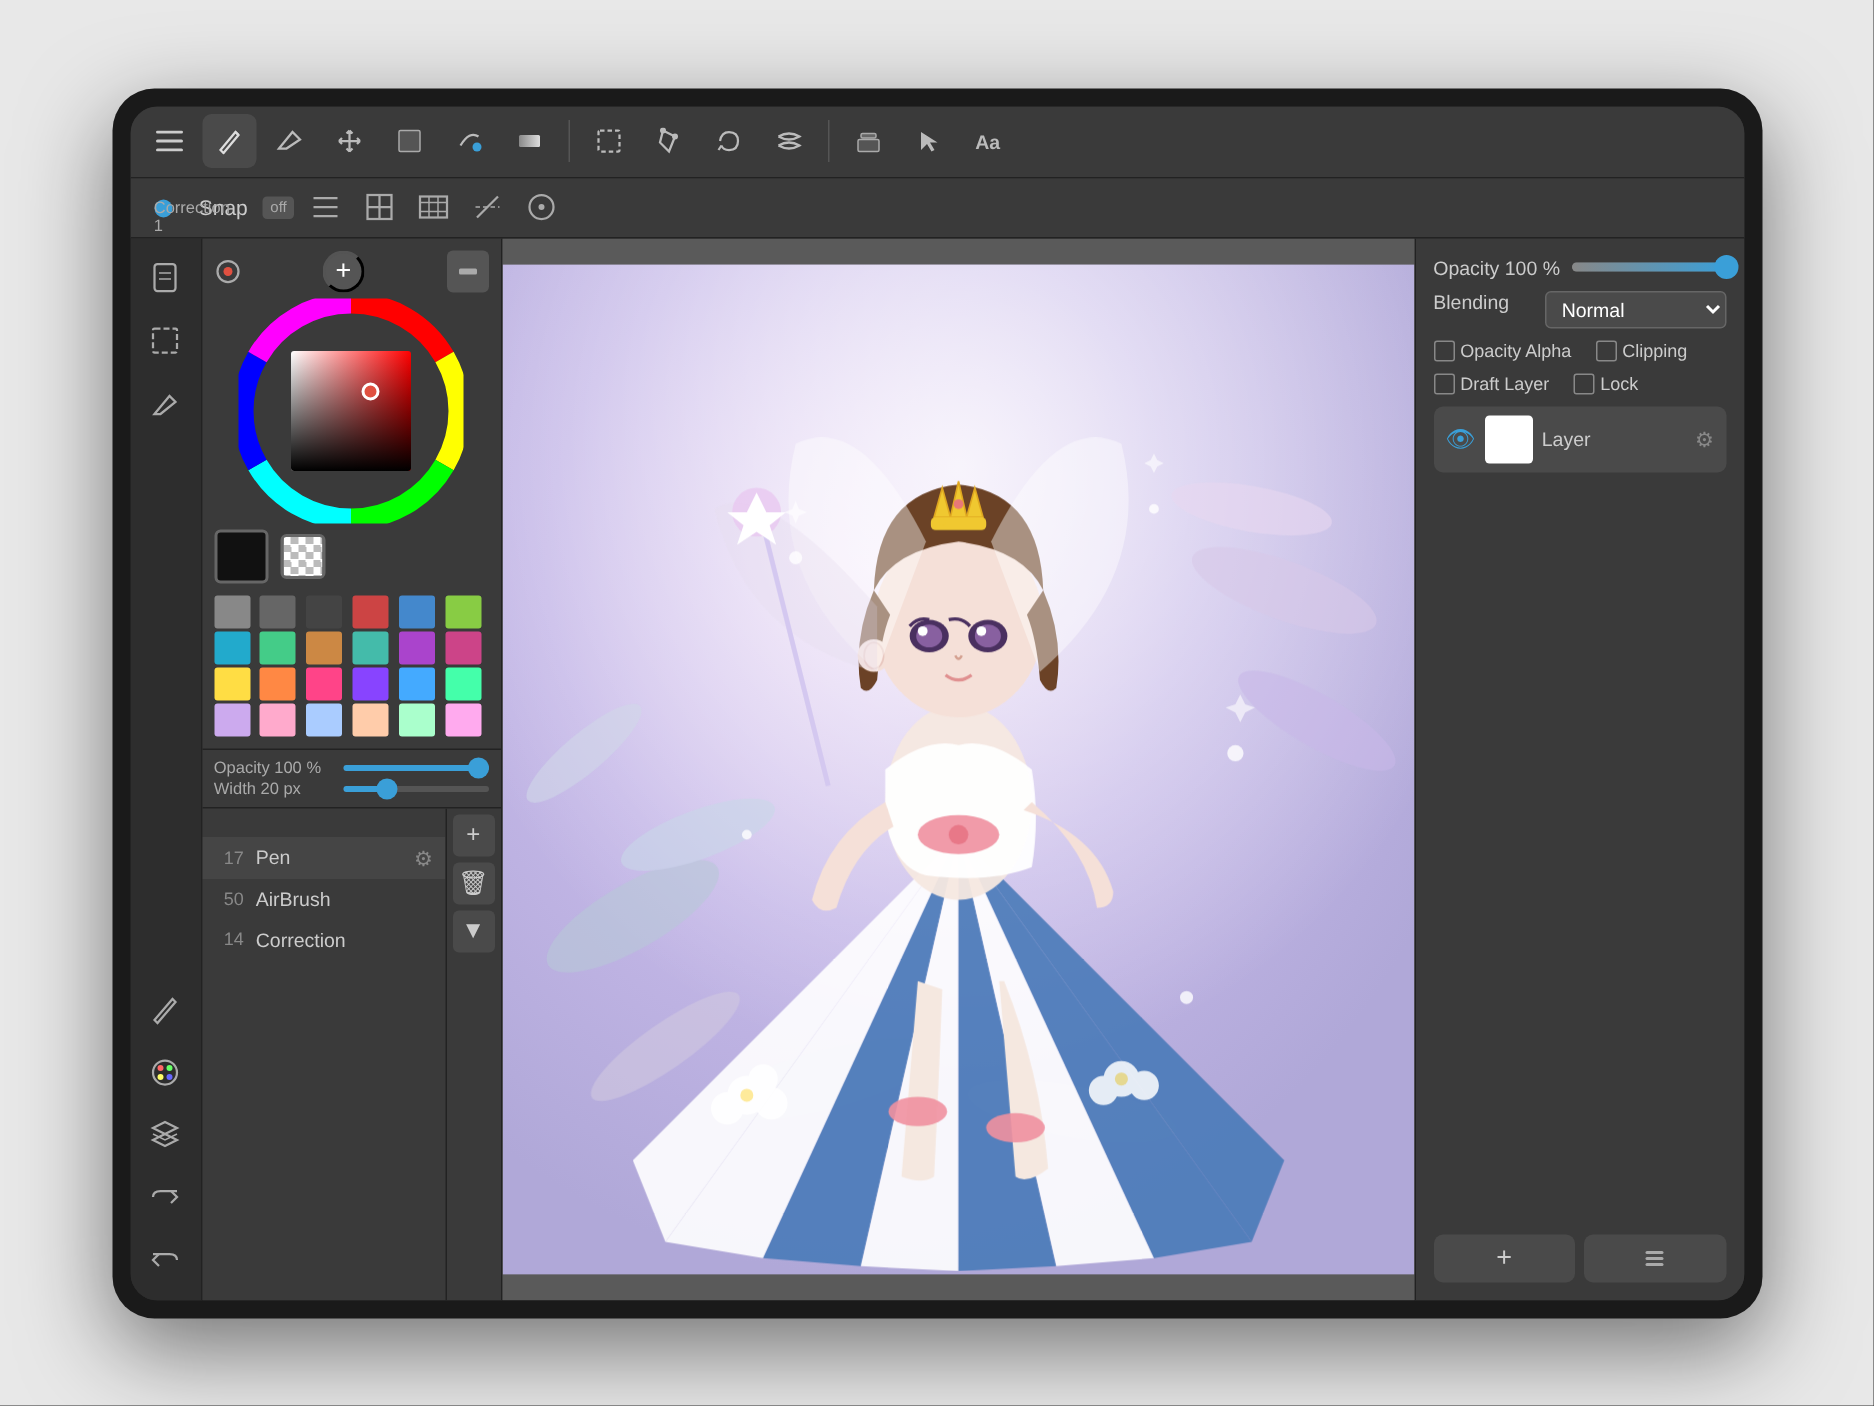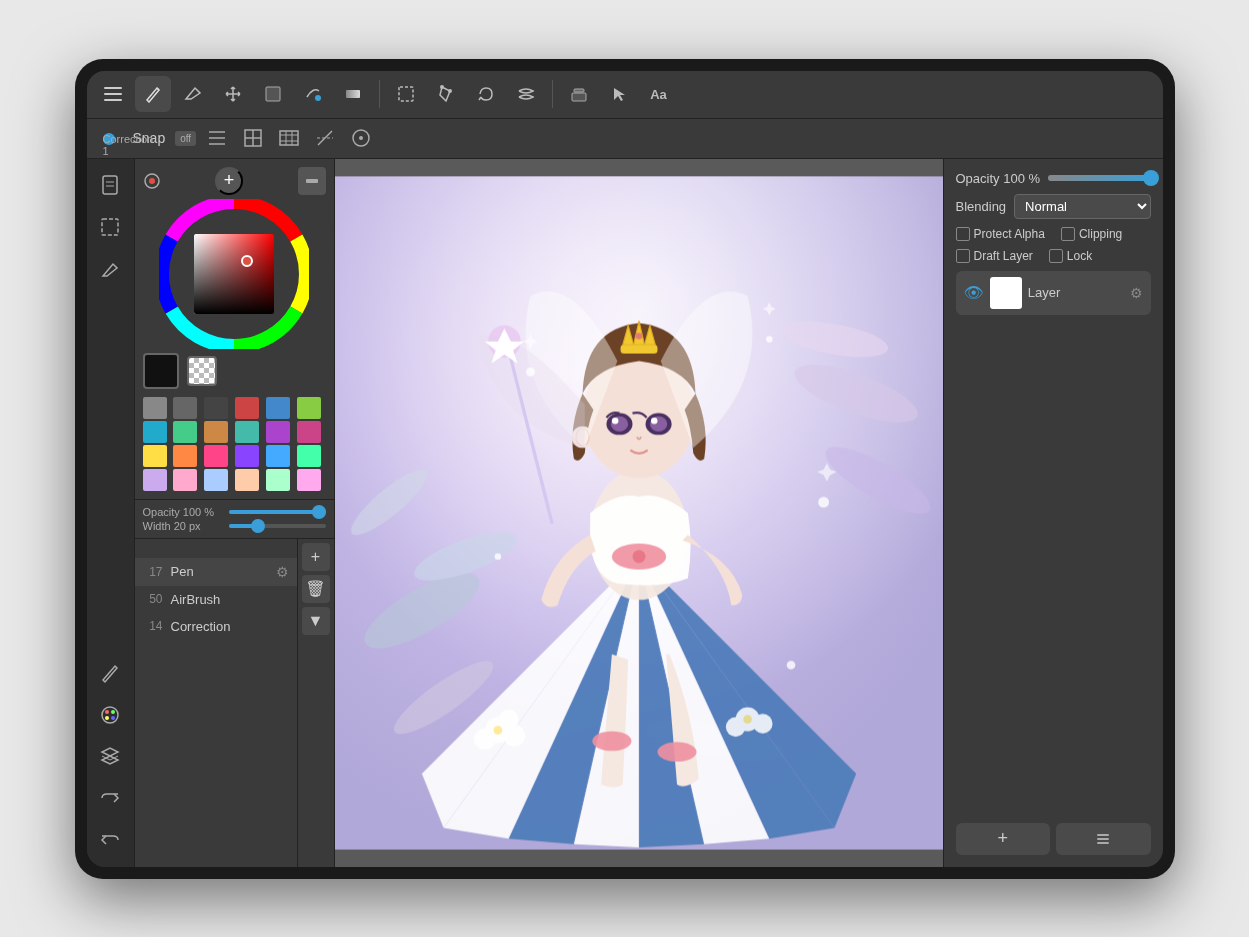--- a/index.html
+++ b/index.html
@@ -357,22 +357,21 @@
       height: 16px;
       border-radius: 50%;
       background: #3a9fd8;
       position: absolute;
       right: -8px;
       top: -5px;
     }
 
     .blending-row {
       display: flex;
-      align-items: center;
-      gap: 8px;
+      gap: 24px;
     }
 
     .blending-label {
       color: #ccc;
       font-size: 13px;
     }
 
     .blending-select {
       background: #4a4a4a;
       color: #fff;
@@ -986,21 +985,21 @@
         <div class="blending-row">
           <span class="blending-label">Blending</span>
           <select class="blending-select">
             <option>Normal</option>
           </select>
         </div>
 
         <div class="checkbox-row">
           <div class="checkbox-group">
             <div class="cb-box"></div>
-            <span class="cb-label">Protect Alpha</span>
+            <span class="cb-label">Opacity Alpha</span>
           </div>
           <div class="checkbox-group" style="margin-left:8px;">
             <div class="cb-box"></div>
             <span class="cb-label">Clipping</span>
           </div>
         </div>
 
         <div class="checkbox-row">
           <div class="checkbox-group">
             <div class="cb-box"></div>

